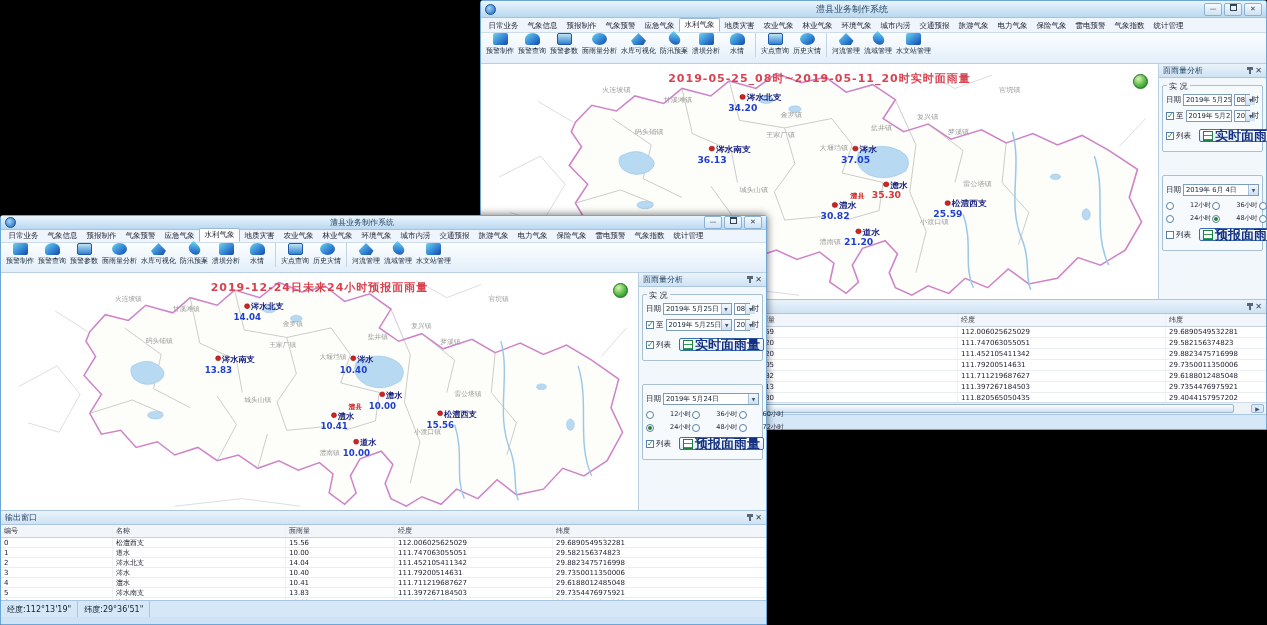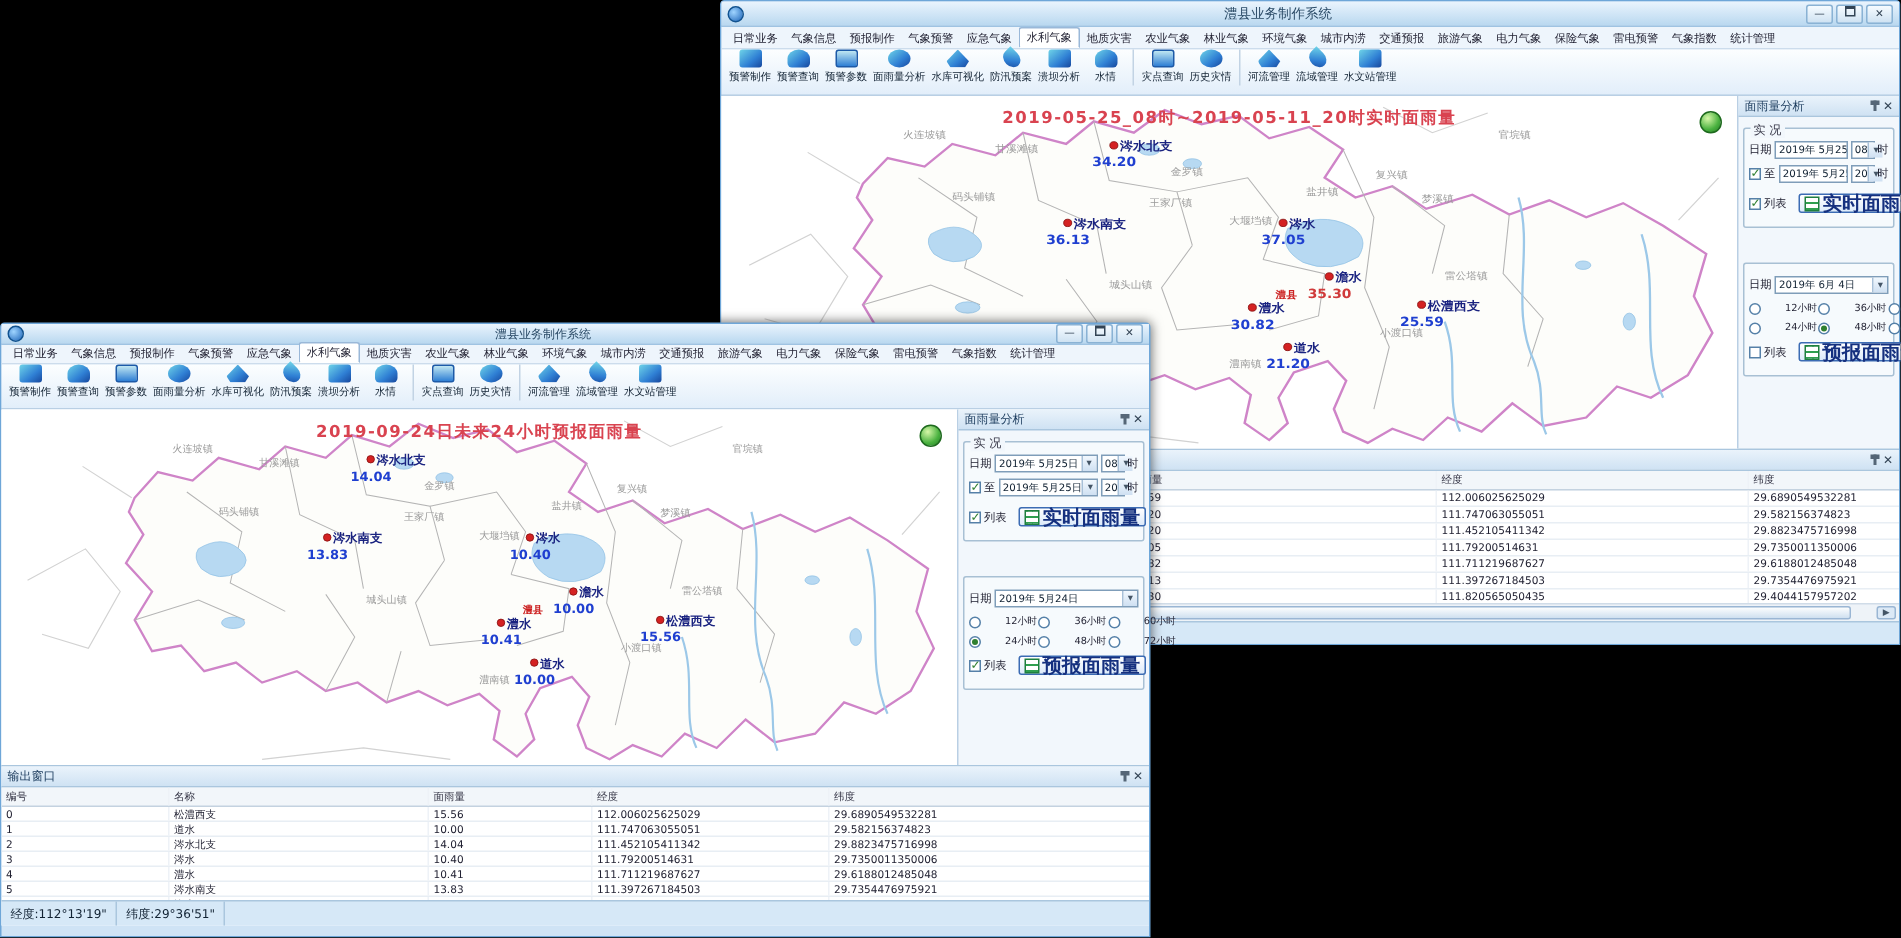--- a/index.html
+++ b/index.html
@@ -630,21 +630,21 @@
             <circle cx="368" cy="178" r="2.6" class="stdot"></circle>
             <text x="372" y="181.5" class="stname">道水</text>
             <text x="354" y="193" class="stval">10.00</text>
           </g>
           <g>
             <circle cx="455" cy="148" r="2.6" class="stdot"></circle>
             <text x="459" y="151.5" class="stname">松澧西支</text>
             <text x="441" y="163" class="stval">15.56</text>
           </g>
         </svg>
-        <div class="maptitle">2019-09-24日未来24小时预报面雨量</div>
+        <div class="maptitle">2019-12-24日未来24小时预报面雨量</div>
         <div class="greenbtn"></div>
       </div>
       <div class="dockpanel">
         <div class="dockhead">
           <span>面雨量分析</span>
           <span class="dockicons">
             <span class="pin"></span>
             <span class="dx">✕</span>
           </span>
         </div>

